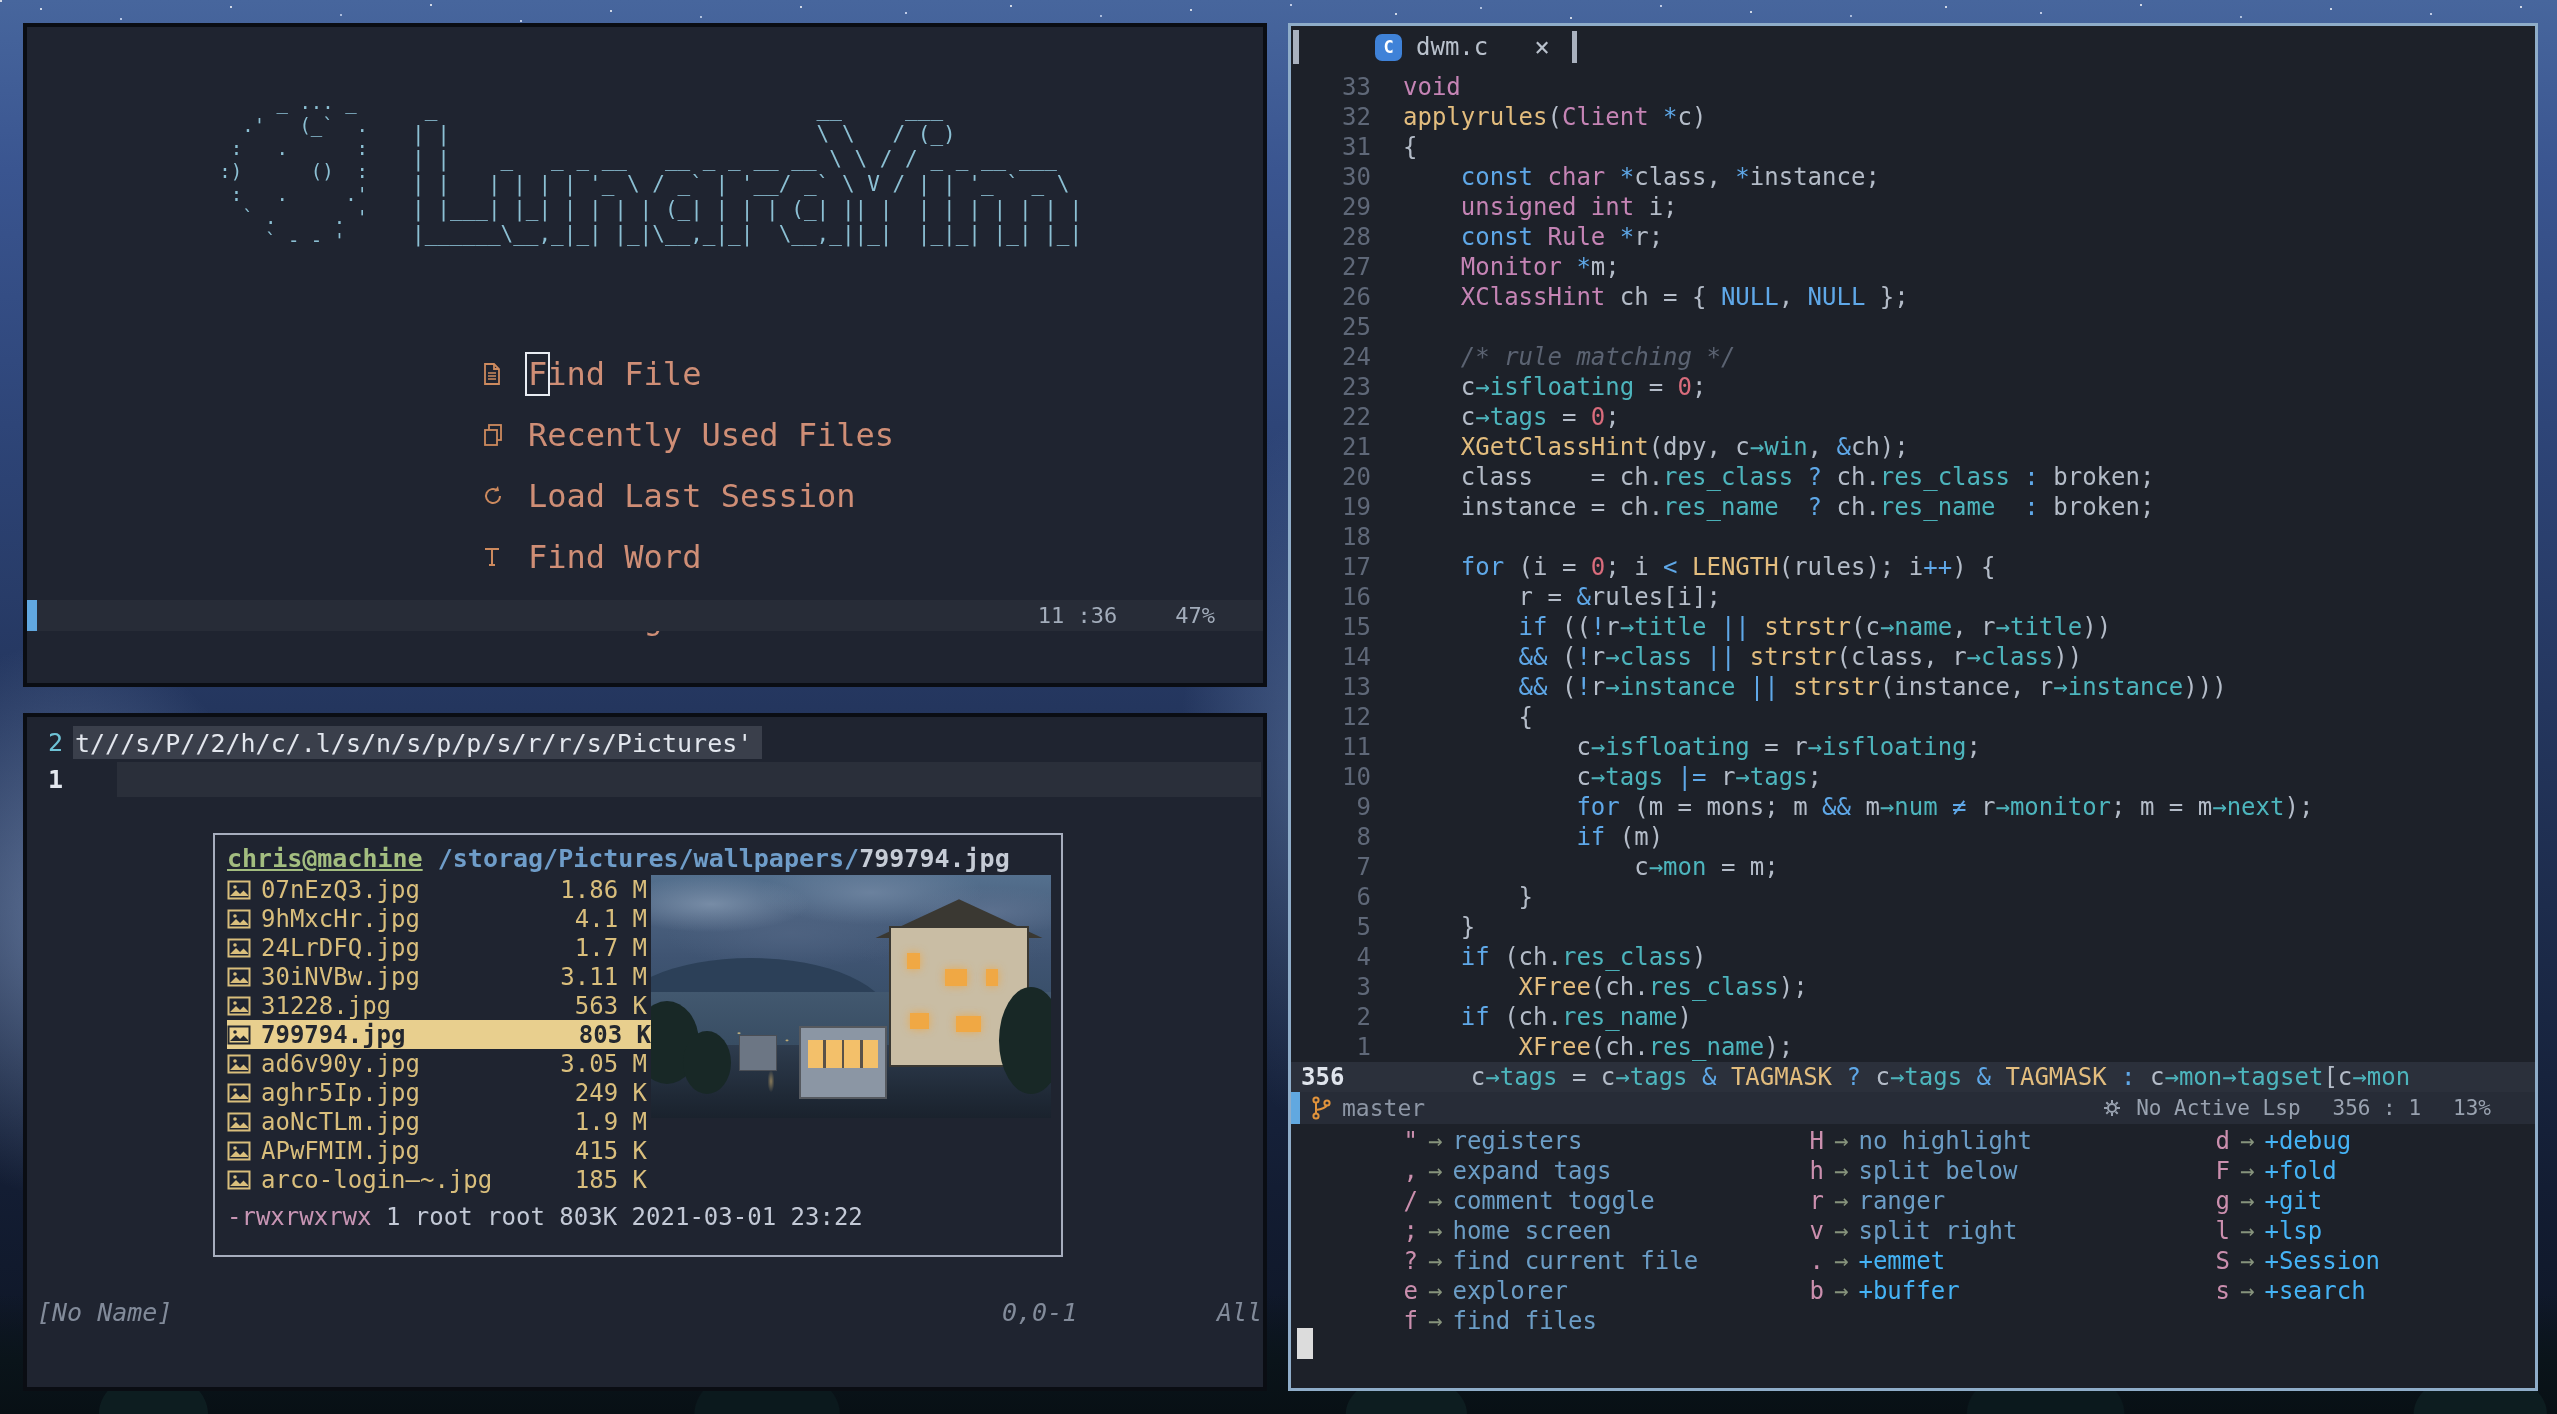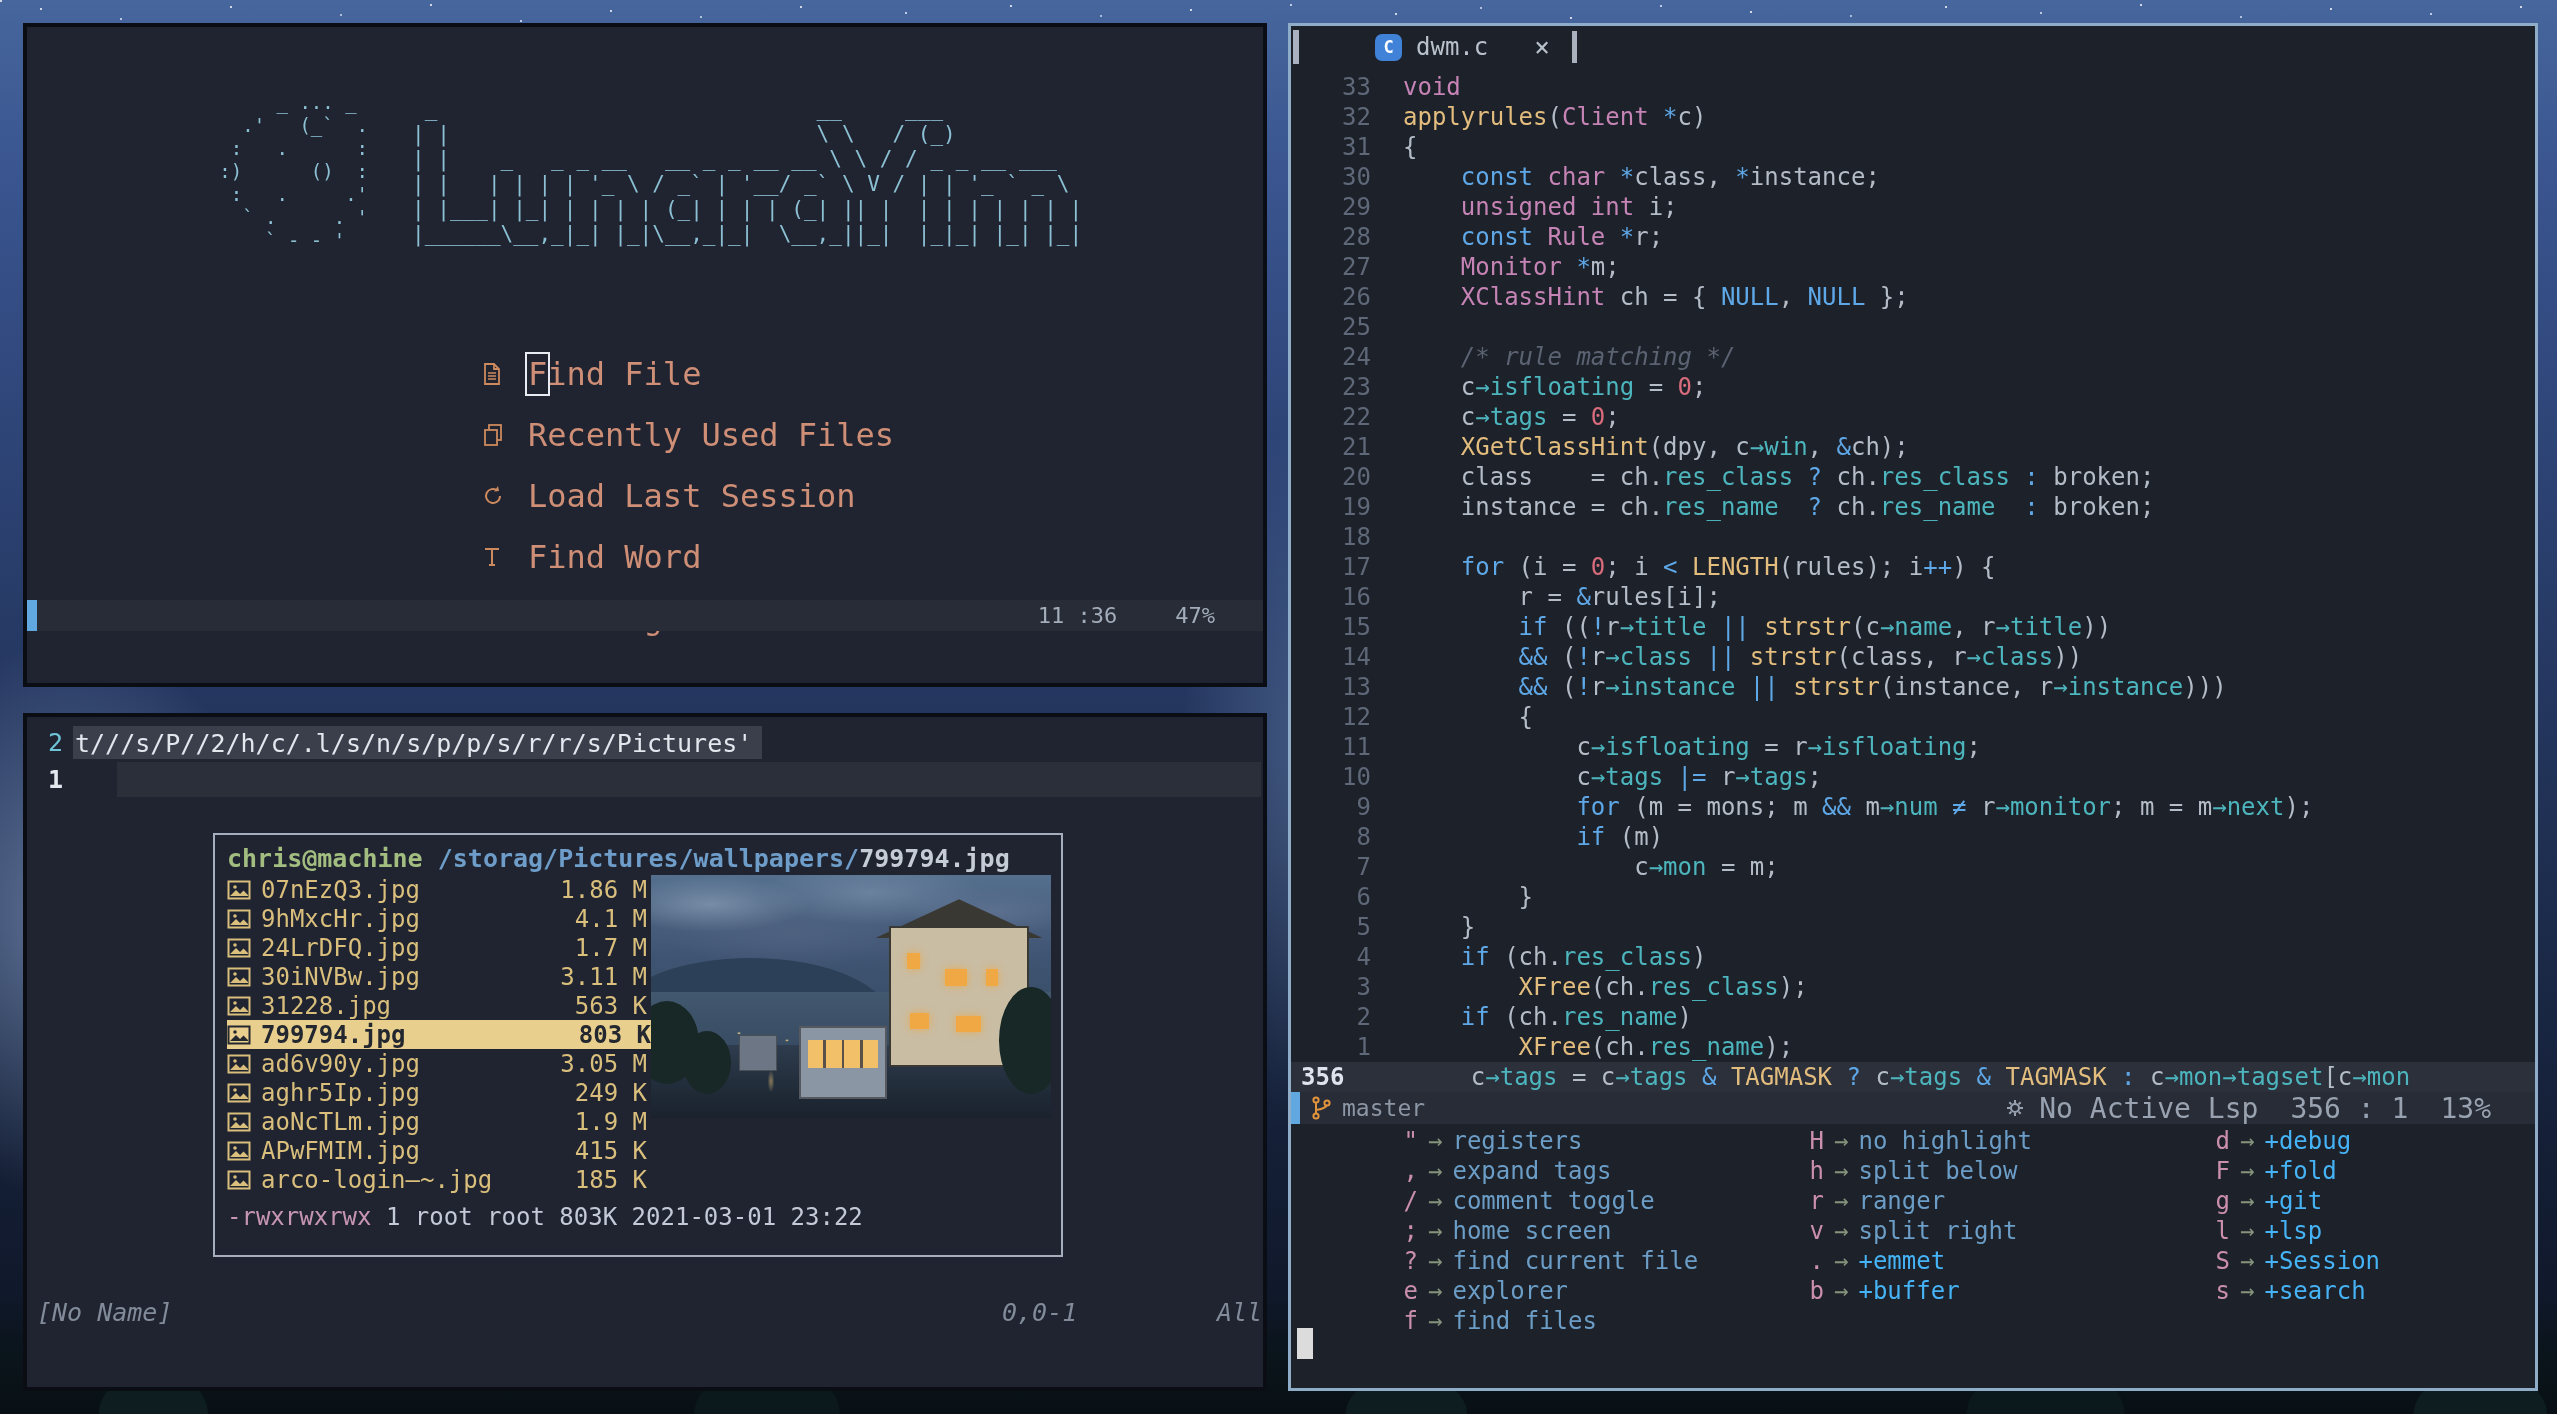--- a/index.html
+++ b/index.html
@@ -48,21 +48,21 @@
   
   .vrow{position:absolute;left:0;height:35px;display:flex;align-items:center;font-size:25px;color:#e3e7ee;}
   #frow1{top:8px;}
   #frow1 .lnum{width:36px;text-align:right;color:#6ec3d6;margin-right:10px;}
   #frow1 .ftext{background:#3a3f4b;padding:3px 10px 1px 2px;}
   #frow2{top:45px;width:100%;}
   #frow2 .lnum{width:36px;text-align:right;color:#e3e7ee;font-weight:bold;margin-right:10px;}
   #frow2 .cursorline{flex:1;height:35px;background:#2a2f3a;margin-left:44px;margin-right:2px;}
   .filebox{position:absolute;left:186px;top:116px;width:850px;height:424px;border:2px solid #a6adbd;box-sizing:border-box;padding:6px 12px;}
   .fb-head{font-size:25px;font-weight:bold;height:34px;display:flex;align-items:center;white-space:pre;}
-  .fb-user{color:#a3bd80;}
+  .fb-user{color:#a3bd80;text-decoration:underline;}
   .fb-path{color:#6f9dc9;}
   .fb-file{color:#c6ccd6;}
   .fb-body{position:relative;}
   .frow{height:29px;display:flex;align-items:center;width:420px;font-size:24px;color:#d9be7c;white-space:pre;}
   .frow .ficon{width:34px;display:inline-flex;align-items:center;}
   .frow .fname{flex:1;}
   .frow .fsize{text-align:right;}
   .frow.sel{background:#e8cf8e;color:#23272f;font-weight:bold;width:424px;}
   .preview-art{position:absolute;left:424px;top:0px;width:400px;height:243px;overflow:hidden;background:linear-gradient(180deg,#54708e 0%,#495f7d 18%,#3f5472 34%,#3a506b 48%,#33485f 60%,#2b3c50 75%,#232f40 100%);}
   .pa-clouds{position:absolute;left:0;top:0;width:100%;height:60%;
@@ -114,21 +114,21 @@
   .cl{height:30px;line-height:30px;white-space:pre;font-size:24px;display:flex;}
   .cl .ln{width:80px;text-align:right;color:#5f6878;flex:0 0 80px;padding-right:0;}
   .cl .lc{padding-left:32px;overflow:hidden;white-space:pre;}
   .cl.cur{background:#2b303b;}
   .cl.cur .ln{text-align:left;padding-left:10px;color:#dfe4ec;font-weight:bold;}
   .sp{color:#b4bcc8;} .sk{color:#5fa8e8;} .st{color:#c584b5;} .sf{color:#e3bd7e;}
   .sd{color:#4db5bd;} .so{color:#5fa8e8;} .sn{color:#d96c7c;} .sc{color:#5b6372;font-style:italic;}
   #editor-sbar{top:1066px;height:32px;}
   #editor-sbar .bluebar{width:9px;}
   .branch-wrap{display:flex;align-items:center;gap:10px;margin-left:10px;color:#8d96a5;font-size:23px;}
-  .lsp-wrap{margin-left:auto;display:flex;align-items:center;gap:14px;color:#99a2b0;font-size:28px;padding-right:44px;}
+  .lsp-wrap{margin-left:auto;display:flex;align-items:center;gap:14px;color:#99a2b0;font-size:21px;padding-right:44px;}
   .lsp-pos{margin-left:18px;} .lsp-pct{margin-left:18px;}
   #whichkey{position:absolute;left:0;top:1100px;width:100%;}
   .wk-col{position:absolute;top:0;}
   #wk-col-0{left:112px;} #wk-col-1{left:518px;} #wk-col-2{left:924px;}
   .wk-item{height:30px;display:flex;align-items:center;font-size:24px;white-space:pre;}
   .wk-key{color:#cb8fae;min-width:15px;text-align:right;}
   .wk-arrow{color:#86937c;padding:0 10px;}
   .wk-label{color:#6b9dc6;}
   .wk-label.wk-group{color:#45b3f5;}
   .term-cursor{position:absolute;left:6px;top:1302px;width:16px;height:31px;background:#dcdcdc;}

